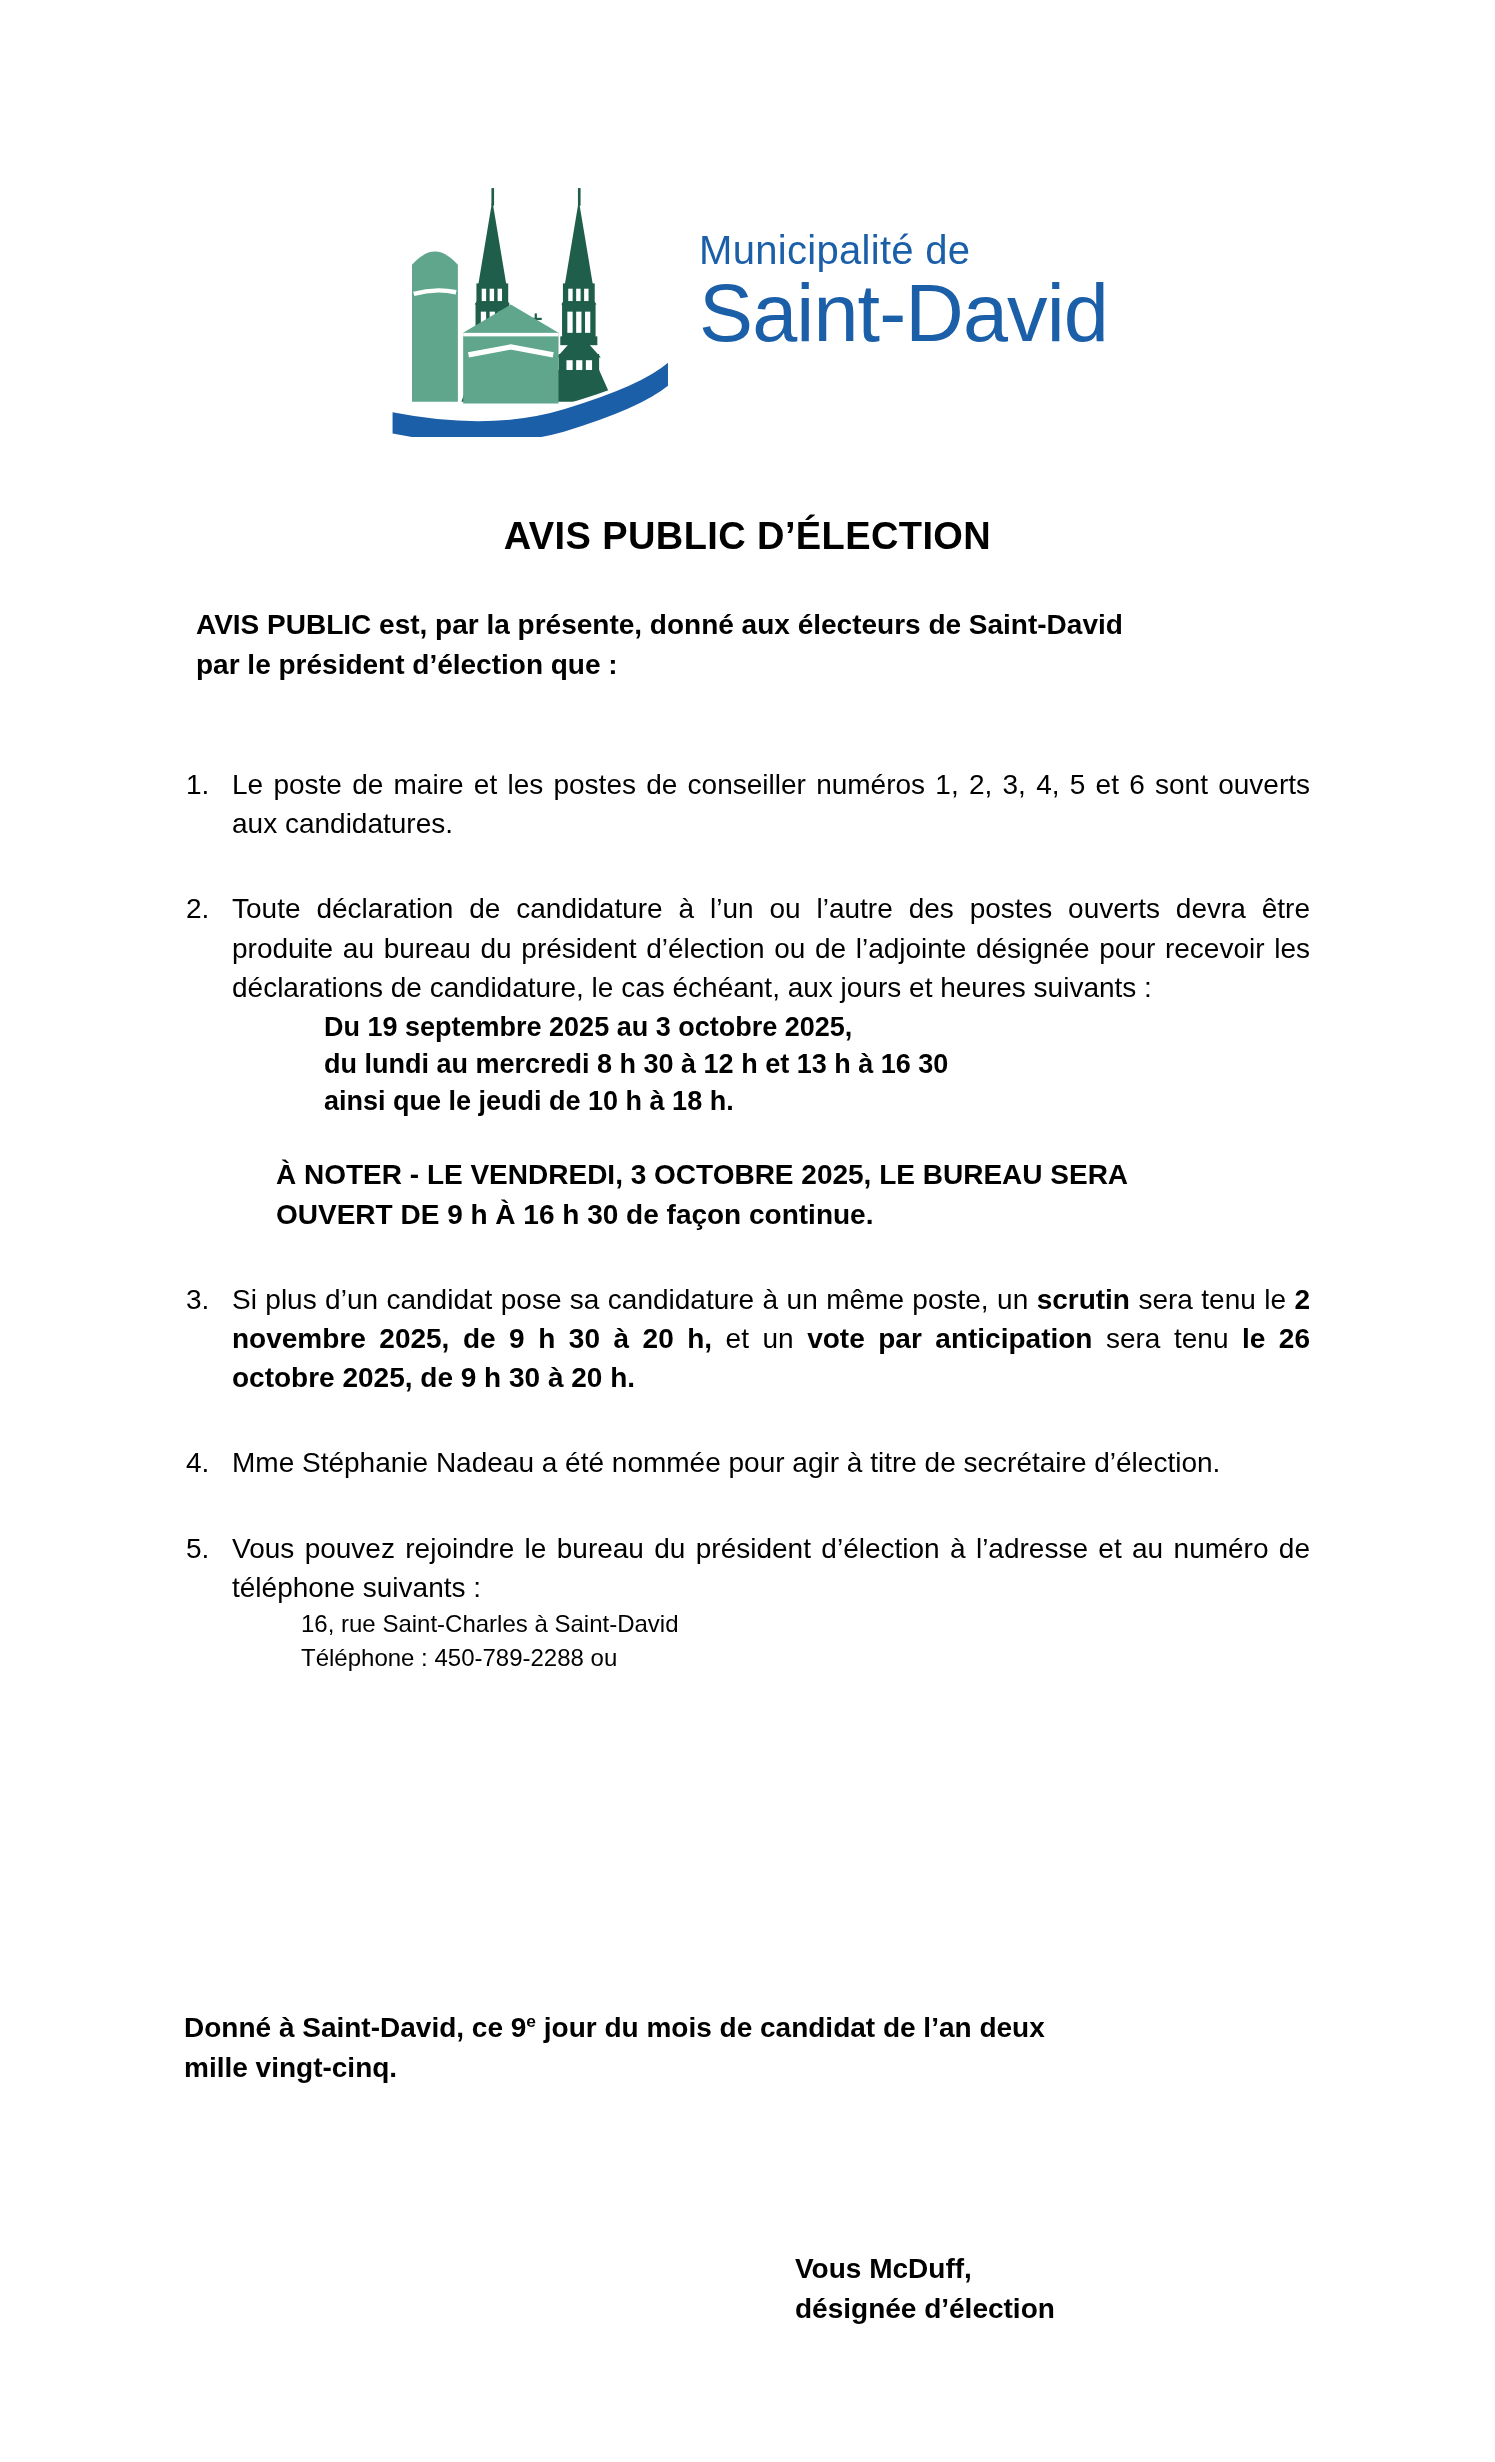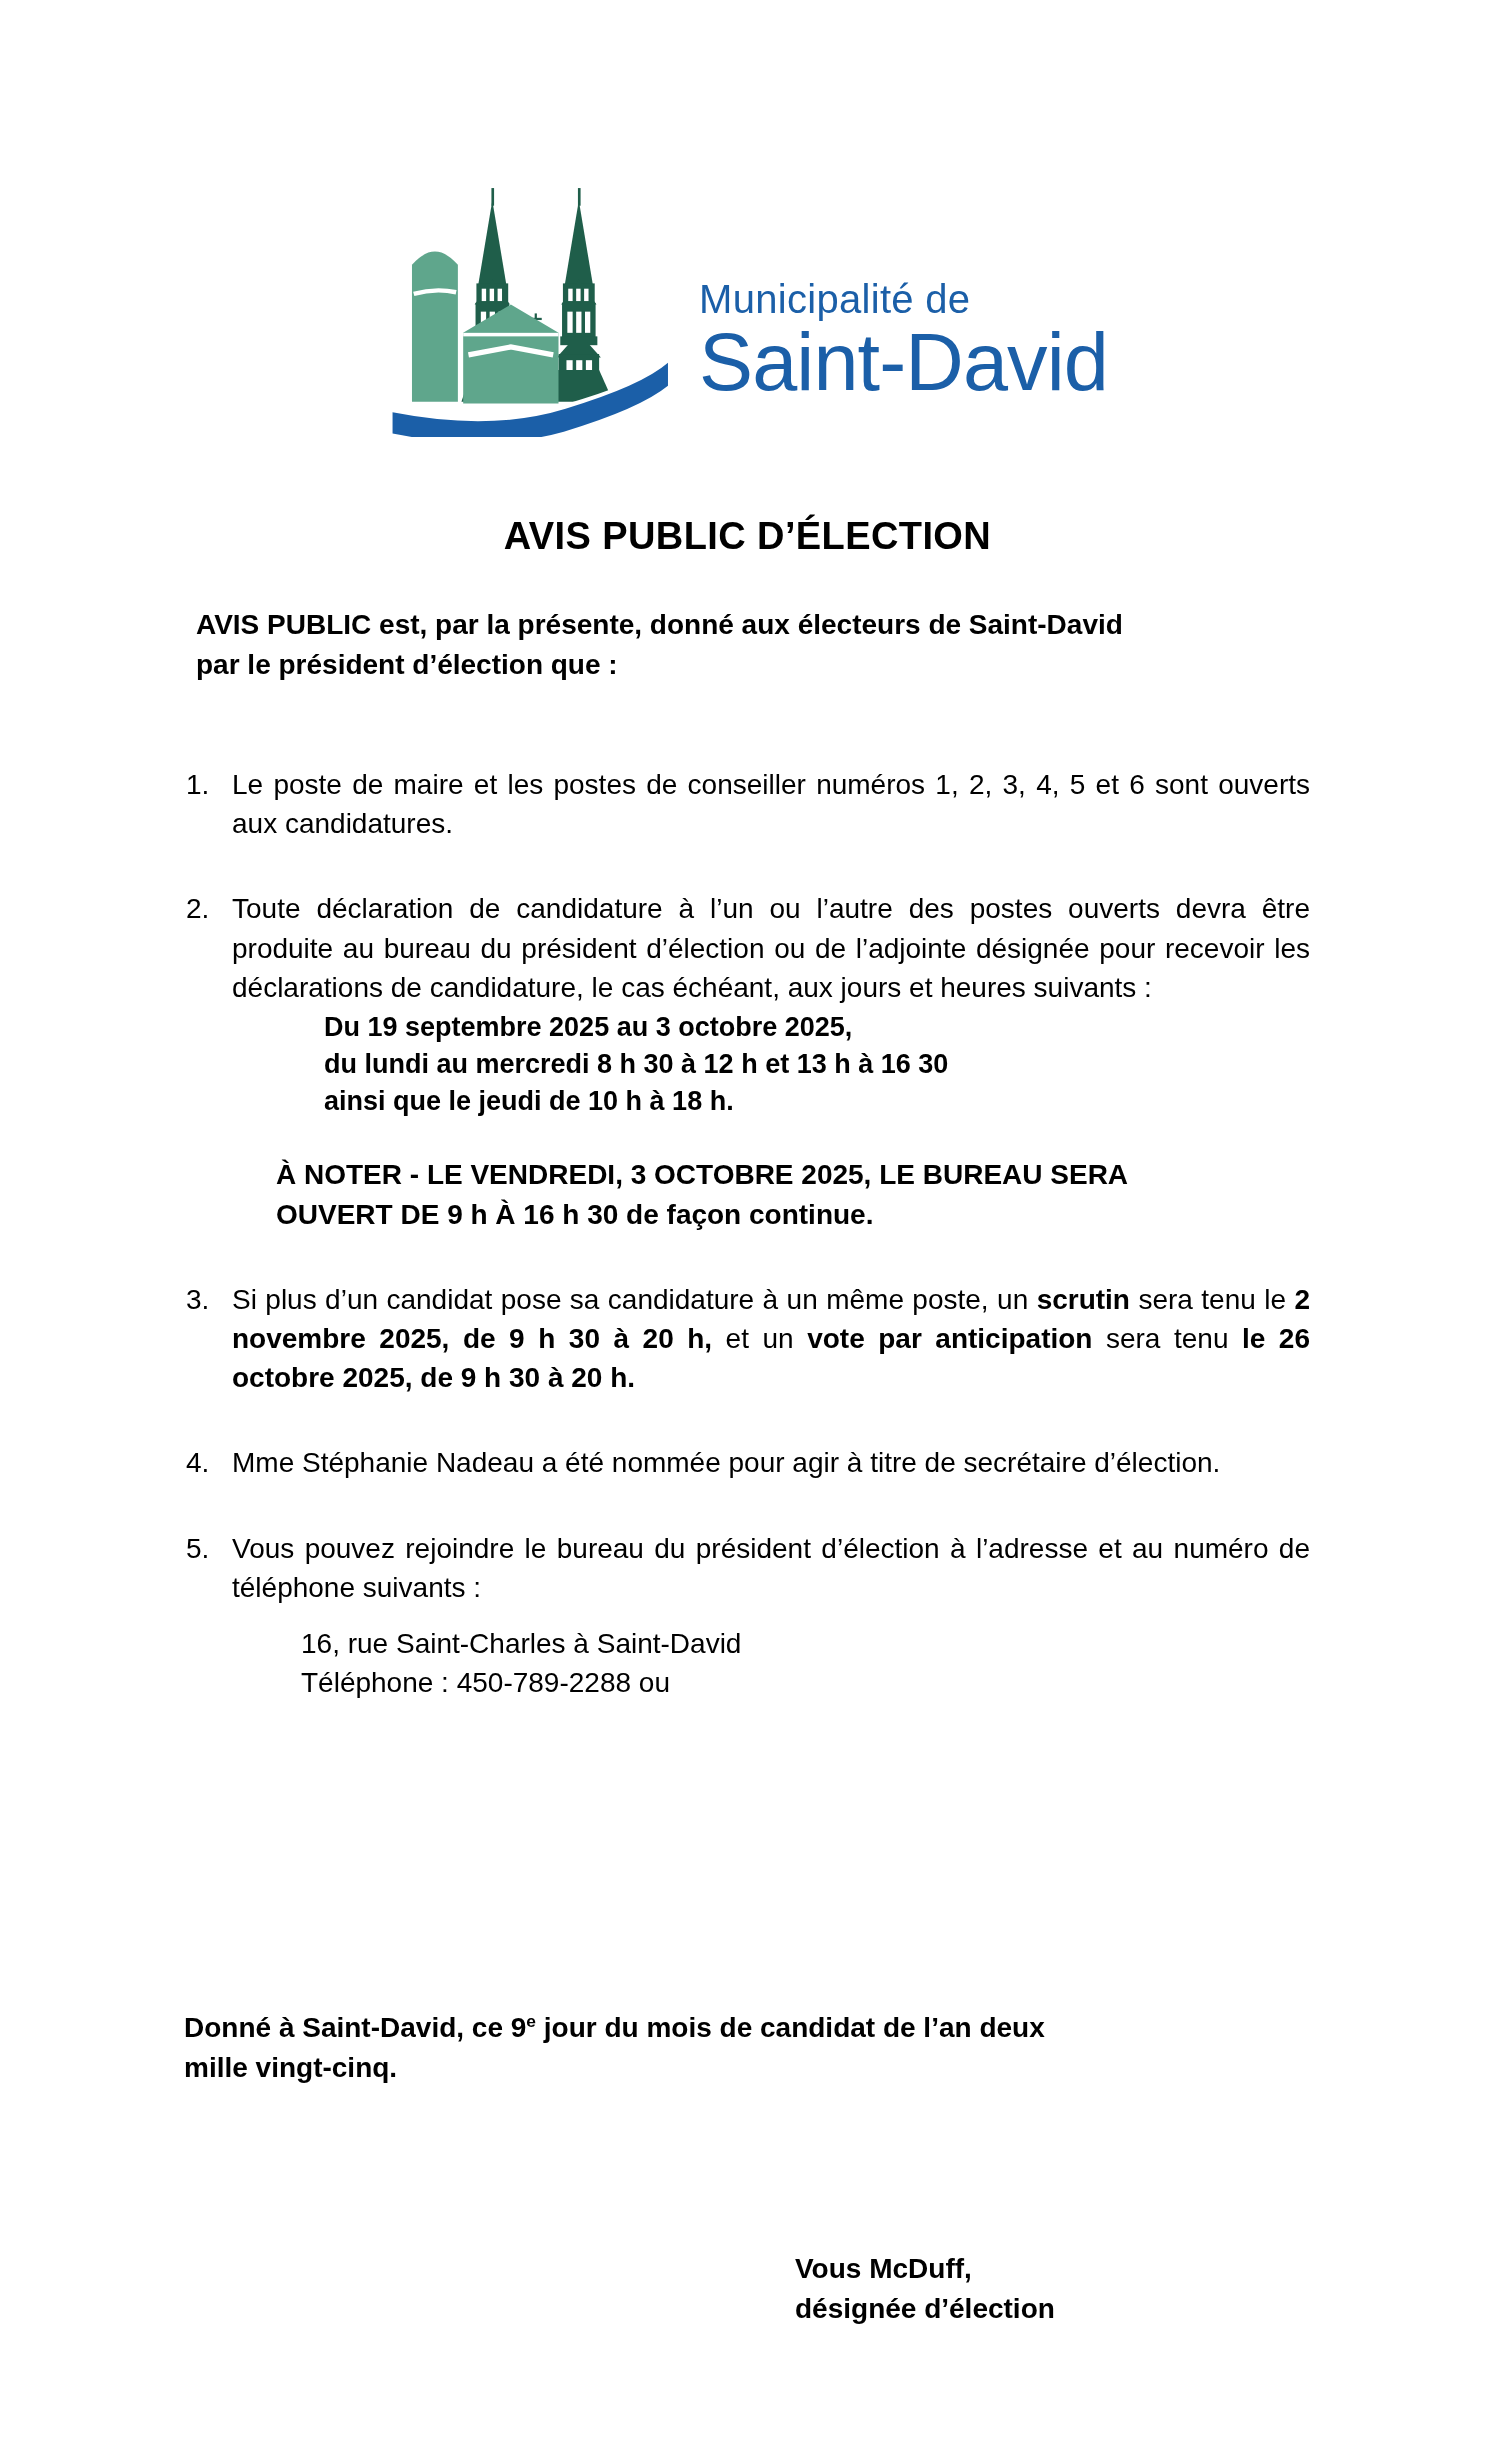--- a/index.html
+++ b/index.html
@@ -26,21 +26,21 @@
     left: 0;
     top: 181px;
     width: 1495px;
     height: 265px;
     display: flex;
     justify-content: center;
     align-items: flex-start;
   }
   .logo-inner {
     display: flex;
-    align-items: flex-end;
+    align-items: center;
     gap: 29px;
   }
   .logo-mark {
     width: 283px;
     height: 256px;
     flex: 0 0 auto;
   }
   .logo-words {
     display: flex;
     flex-direction: column;
@@ -121,23 +121,23 @@
     padding-left: 0px;
     font-weight: bold;
     font-size: 28px;
     line-height: 1.40;
     text-align: justify;
     margin-left: 44px;
   }
   .noter .lastline { text-align: left; }
 
   .sub-lines {
-    margin-top: 17px;
+    margin-top: 0;
     padding-left: 69px;
-    font-size: 28px;
+    font-size: 24px;
     line-height: 1.40;
     text-align: left;
   }
 
   .closing {
     position: absolute;
     left: 184px;
     top: 2008px;
     width: 1124px;
     font-size: 28px;

